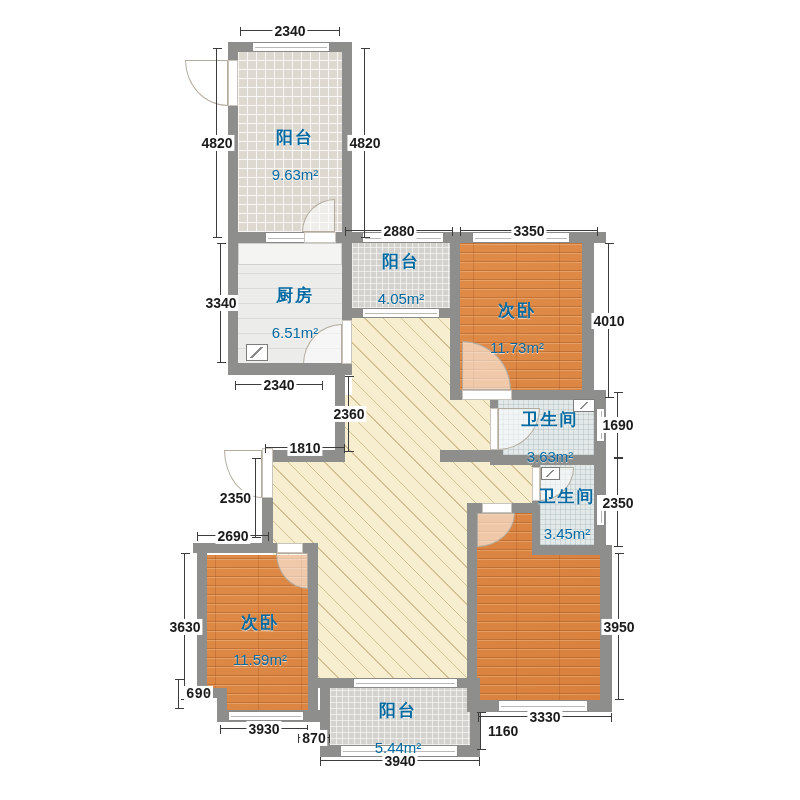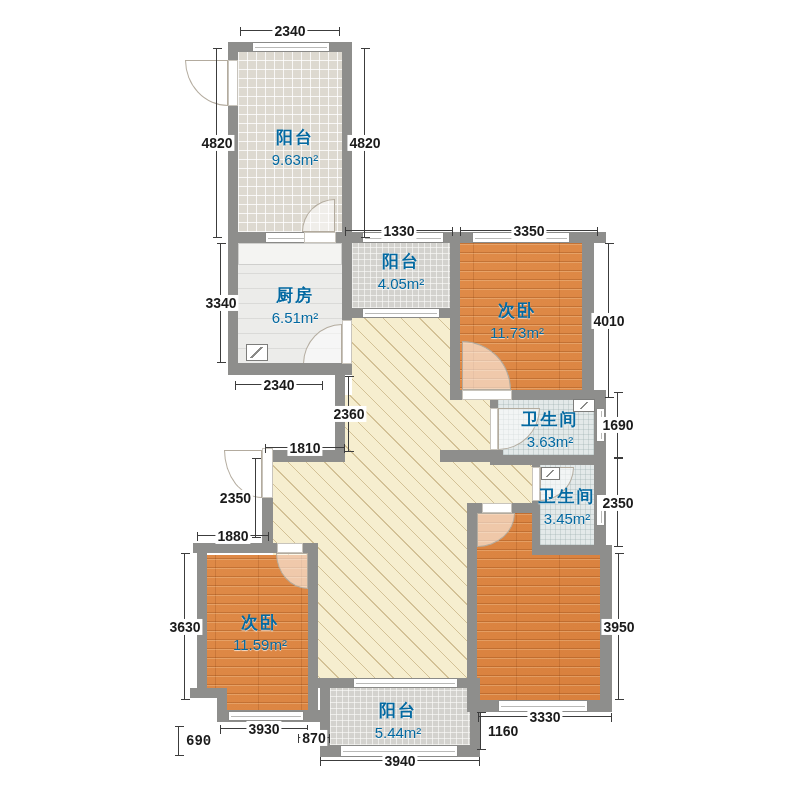--- a/index.html
+++ b/index.html
@@ -33,21 +33,21 @@
                       repeating-linear-gradient(90deg,rgba(255,255,255,.8) 0 1px,transparent 1px 9px);}
   .f-dottile{background-color:#d3d2ce;
      background-image:repeating-linear-gradient(0deg,rgba(250,250,248,.65) 0 1px,transparent 1px 6px),
                       repeating-linear-gradient(90deg,rgba(250,250,248,.65) 0 1px,transparent 1px 6px);}
   .f-bath{background-color:#e3e9e9;
      background-image:repeating-linear-gradient(0deg,rgba(150,170,170,.3) 0 1px,transparent 1px 5px),
                       repeating-linear-gradient(90deg,rgba(150,170,170,.3) 0 1px,transparent 1px 5px);}
   .rlabel{width:100px;text-align:center;z-index:6;color:#0369a1;
           text-shadow:0 1px 1px rgba(255,255,255,.75);line-height:1.2;}
   .rname{font-size:17px;font-weight:bold;letter-spacing:2px;}
-  .rarea{font-size:15px;margin-top:3px;letter-spacing:0;}
+  .rarea{font-size:15px;margin-top:18px;letter-spacing:0;}
   .dimh{height:0;border-top:1px solid #3c3c3c;z-index:7;}
   .dimh::before,.dimh::after{content:"";position:absolute;top:-4px;height:9px;border-left:1px solid #3c3c3c;}
   .dimh::before{left:0;} .dimh::after{right:0;}
   .dimv{width:0;border-left:1px solid #3c3c3c;z-index:7;}
   .dimv::before,.dimv::after{content:"";position:absolute;left:-4px;width:9px;border-top:1px solid #3c3c3c;}
   .dimv::before{top:0;} .dimv::after{bottom:0;}
   .dlab{position:absolute;left:50%;top:0;transform:translate(-50%,-50%);background:#fff;
         padding:0 2px;font-size:14px;font-weight:bold;color:#1b1b1b;white-space:nowrap;line-height:1.15;}
   .dimv>.dlab{top:50%;}
   .dimv>.dlab.lab-l{left:-3px;transform:translate(-100%,-50%);}
@@ -180,21 +180,21 @@
   <div class="dimh" style="left:240px;top:30px;width:100px;">
     <span class="dlab">2340</span>
     </div>
   <div class="dimv" style="left:216px;top:48px;height:190px;">
     <span class="dlab">4820</span>
     </div>
   <div class="dimv" style="left:364px;top:48px;height:190px;">
     <span class="dlab">4820</span>
     </div>
   <div class="dimh" style="left:345px;top:230px;width:108px;">
-    <span class="dlab">1330</span>
+    <span class="dlab">2880</span>
     </div>
   <div class="dimh" style="left:460px;top:230px;width:138px;">
     <span class="dlab">3350</span>
     </div>
   <div class="dimv" style="left:220px;top:243px;height:120px;">
     <span class="dlab">3340</span>
     </div>
   <div class="dimv" style="left:608px;top:243px;height:155px;">
     <span class="dlab">4010</span>
     </div>
@@ -210,26 +210,26 @@
   <div class="dimv" style="left:617px;top:392px;height:66px;">
     <span class="dlab">1690</span>
     </div>
   <div class="dimv" style="left:617px;top:458px;height:89px;">
     <span class="dlab">2350</span>
     </div>
   <div class="dimv" style="left:255px;top:458px;height:80px;">
     <span class="dlab lab-l">2350</span>
     </div>
   <div class="dimh" style="left:197px;top:535px;width:72px;">
-    <span class="dlab">1880</span>
+    <span class="dlab">2690</span>
     </div>
   <div class="dimv" style="left:184px;top:553px;height:147px;">
     <span class="dlab">3630</span>
     </div>
-  <div class="dimv" style="left:178px;top:726px;height:30px;font-family:Liberation Mono, monospace;">
+  <div class="dimv" style="left:178px;top:679px;height:30px;font-family:Liberation Mono, monospace;">
     <span class="dlab lab-r">690</span>
     </div>
   <div class="dimh" style="left:220px;top:728px;width:88px;">
     <span class="dlab">3930</span>
     </div>
   <div class="dimh" style="left:298px;top:737px;width:32px;text-decoration:underline;">
     <span class="dlab">870</span>
     </div>
   <div class="dimh" style="left:320px;top:760px;width:160px;">
     <span class="dlab">3940</span>

